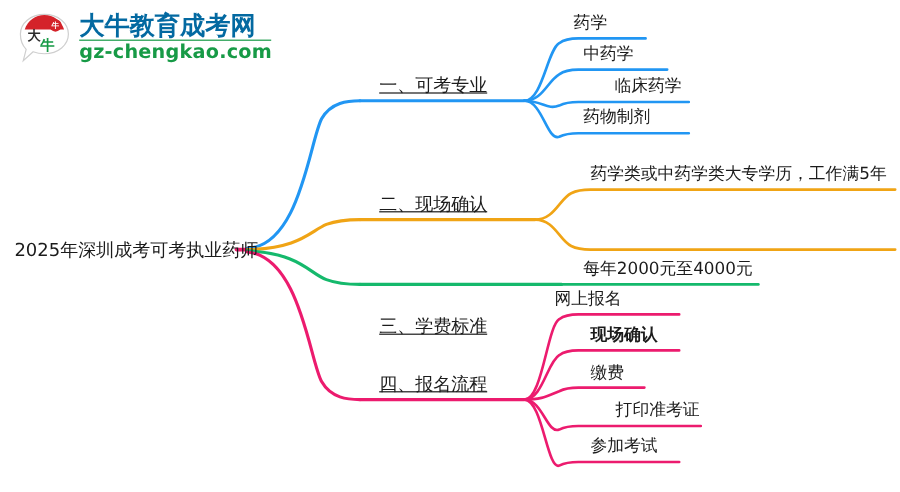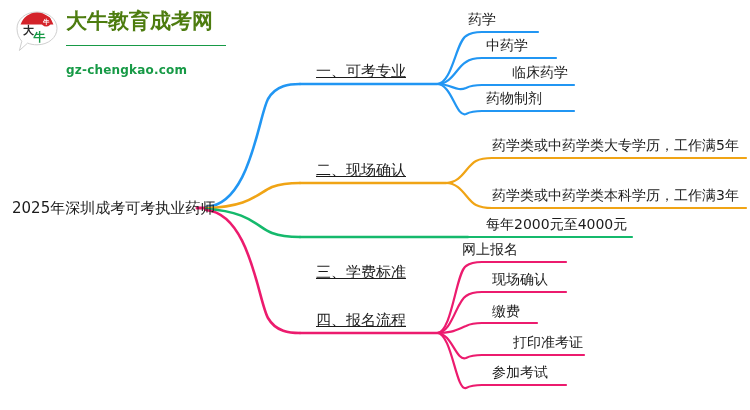--- a/index.html
+++ b/index.html
@@ -30,37 +30,37 @@
     width: 46px;
     height: 44px;
   }
   #logo-text-wrap {
     position: absolute;
     left: 52px;
     top: 1px;
     width: 160px;
   }
   .logo-cn {
-    color: #4d7c0f;
+    color: #0369a1;
     font-size: 21px;
     font-weight: bold;
     letter-spacing: 0px;
     line-height: 24px;
     white-space: nowrap;
     font-family: "DejaVu Sans", "Liberation Sans", sans-serif;
   }
   .logo-en {
     color: #179a46;
-    font-size: 12px;
+    font-size: 16px;
     font-weight: bold;
     line-height: 15px;
     letter-spacing: 0.2px;
     border-top: 1.5px solid #179a46;
-    padding-top: 17px;
-    margin-top: 12px;
+    padding-top: 1px;
+    margin-top: 0;
     white-space: nowrap;
     font-family: "DejaVu Sans", "Liberation Sans", sans-serif;
   }
 
   
   #map-svg {
     position: absolute;
     left: 0;
     top: 0;
     width: 750px;
@@ -154,31 +154,30 @@
     <path d="M437 333 C452 333 456 362 466 358 C470 356 476 355 482 355 L584 355"></path>
     <path d="M437 333 C452 333 456 392 466 388 C470 386 476 385 482 385 L566 385"></path>
   </g>
 </svg>
 
 <div id="labels">
 
   <div class="node-label root-label" style="left:12px; top:199px;">2025年深圳成考可考执业药师</div>
 
   <div class="node-label branch-label" style="left:316px; top:62px;">一、可考专业</div>
-  <div class="node-label leaf-label" style="left:468px; top:11px;">药学</div>
+  <div class="node-label leaf-label" style="left:478px; top:11px;">药学</div>
   <div class="node-label leaf-label" style="left:486px; top:37px;">中药学</div>
   <div class="node-label leaf-label" style="left:512px; top:64px;">临床药学</div>
   <div class="node-label leaf-label" style="left:486px; top:90px;">药物制剂</div>
 
   <div class="node-label branch-label" style="left:316px; top:161px;">二、现场确认</div>
   <div class="node-label leaf-label" style="left:492px; top:137px;">药学类或中药学类大专学历，工作满5年</div>
-  <div class="node-label leaf-label" style="left:492px; top:187px;">药学类或中药学类本科学历，工作满3年</div>
 
   <div class="node-label branch-label" style="left:316px; top:215px;margin-top:48px;">三、学费标准</div>
   <div class="node-label leaf-label" style="left:486px; top:216px;">每年2000元至4000元</div>
 
   <div class="node-label branch-label" style="left:316px; top:311px;">四、报名流程</div>
   <div class="node-label leaf-label" style="left:462px; top:241px;">网上报名</div>
-  <div class="node-label leaf-label" style="left:492px; top:271px;">现场确认</div>
+  <div class="node-label leaf-label" style="left:492px; top:271px;font-weight:bold;">现场确认</div>
   <div class="node-label leaf-label" style="left:492px; top:303px;">缴费</div>
   <div class="node-label leaf-label" style="left:492px; top:334px;margin-left:21px;">打印准考证</div>
   <div class="node-label leaf-label" style="left:492px; top:364px;">参加考试</div>
 </div>
 
 </body></html>

